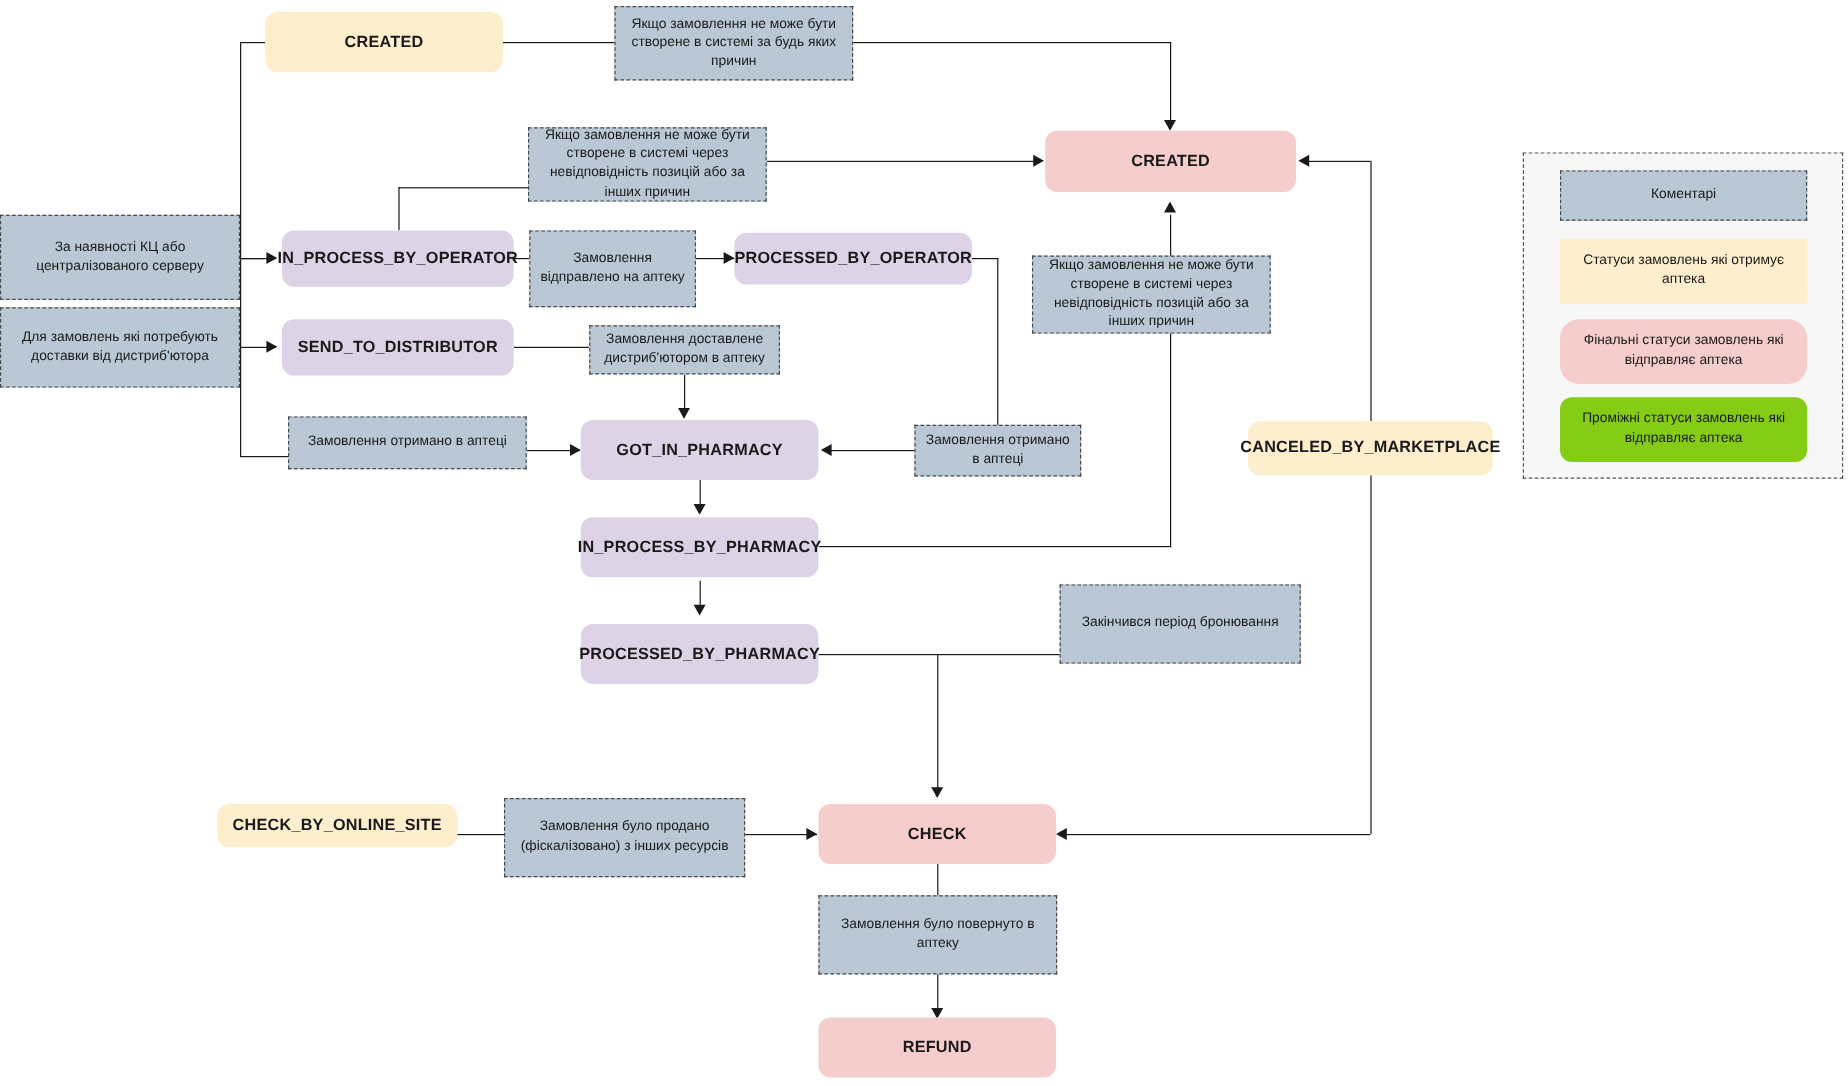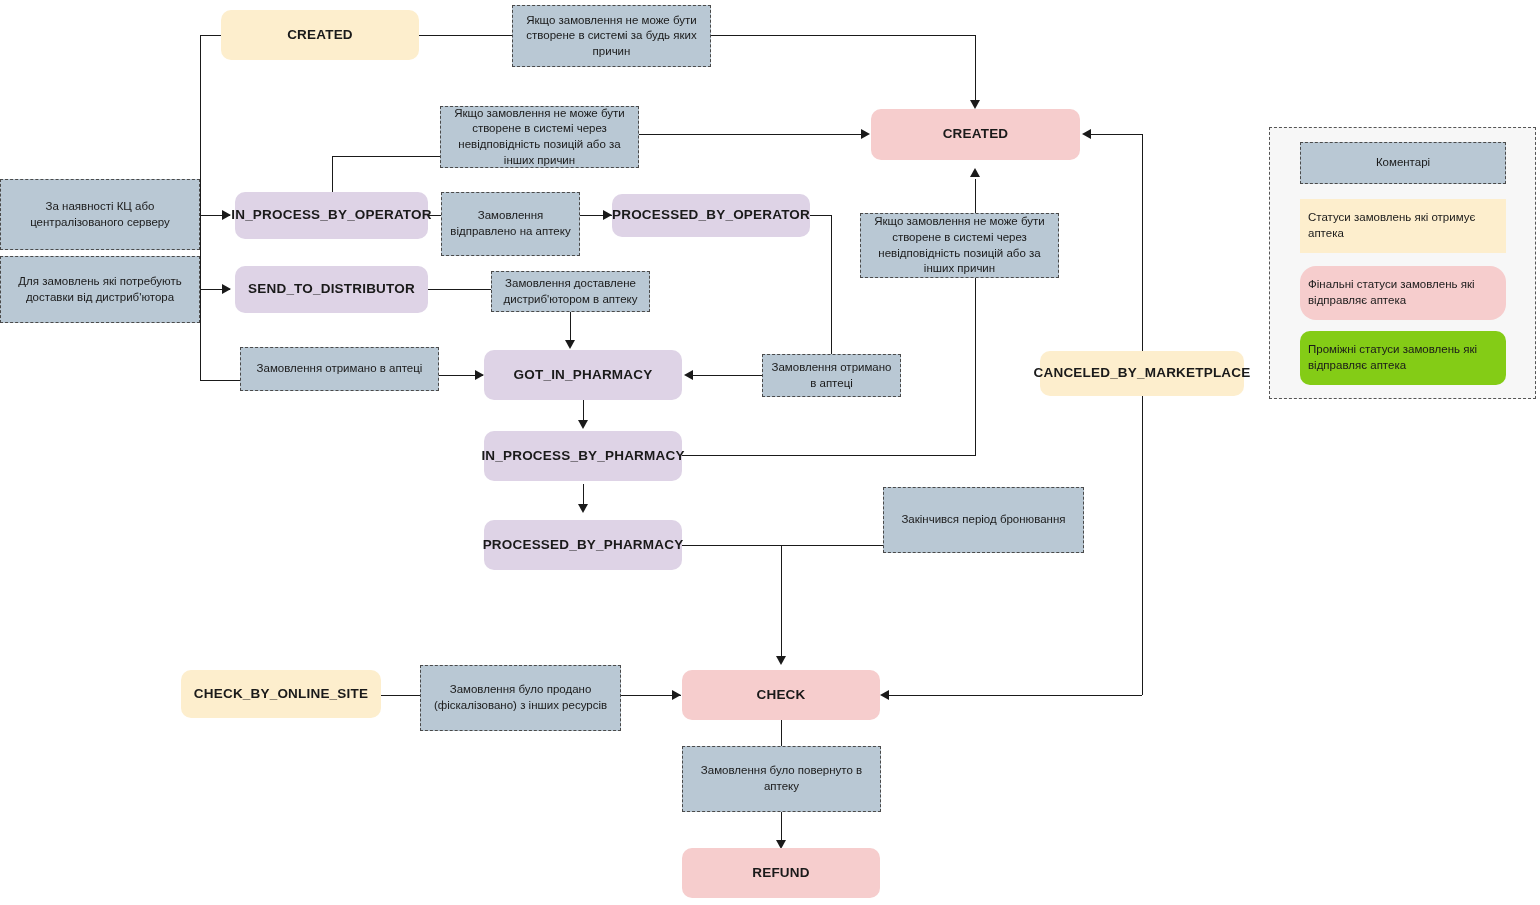--- a/index.html
+++ b/index.html
@@ -71,20 +71,21 @@
     box-sizing:border-box;
     z-index:4;
   }
   .legend-item{
     position:absolute;
     left:30px;
     width:206px;
     display:flex;
     align-items:center;
     justify-content:center;
+    text-align:center;
     font-size:11.5px;
     line-height:1.35;
     padding:3px 8px;
     box-sizing:border-box;
   }
   .legend-item.comment-style{
     background:#b9c8d4;border:1px dashed #4a4a4a;
   }
   .legend-item.yellow{background:#fdeecd;border-radius:0;}
   .legend-item.pink{background:#f6cdcd;border-radius:16px;}
@@ -199,21 +200,21 @@
   </div>
 
   <div class="node purple" style="left:484px;top:520px;width:198px;height:50px;">
     <span>PROCESSED_BY_PHARMACY</span>
   </div>
 
   <div class="node yellow" style="left:1040px;top:351px;width:204px;height:45px;">
     <span>CANCELED_BY_MARKETPLACE</span>
   </div>
 
-  <div class="node yellow" style="left:181px;top:670px;width:200px;height:48px;">
+  <div class="node yellow" style="left:181px;top:670px;width:200px;height:36px;">
     <span>CHECK_BY_ONLINE_SITE</span>
   </div>
 
   <div class="node pink" style="left:682px;top:670px;width:198px;height:50px;">
     <span>CHECK</span>
   </div>
 
   <div class="node pink" style="left:682px;top:848px;width:198px;height:50px;">
     <span>REFUND</span>
   </div>

